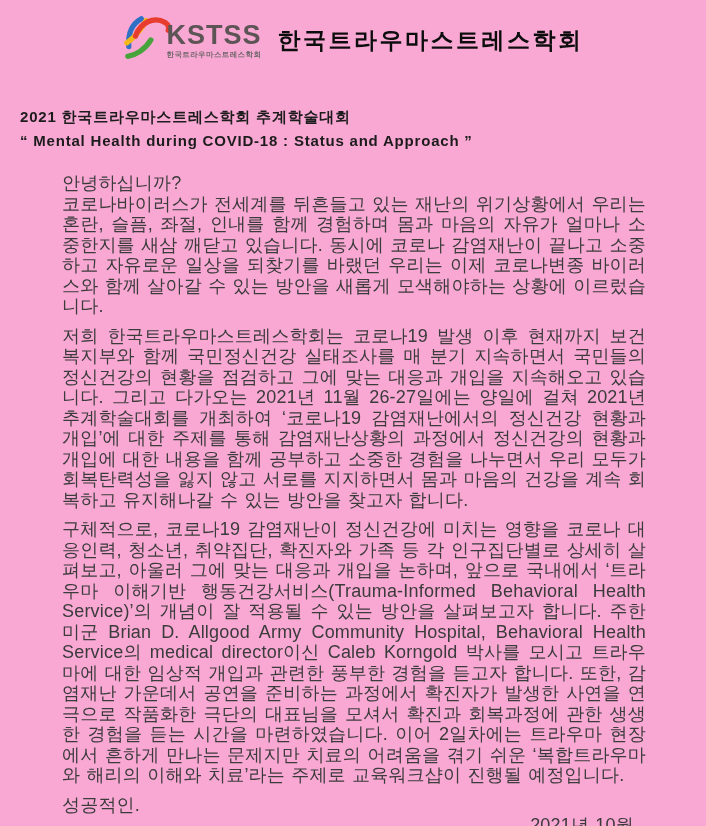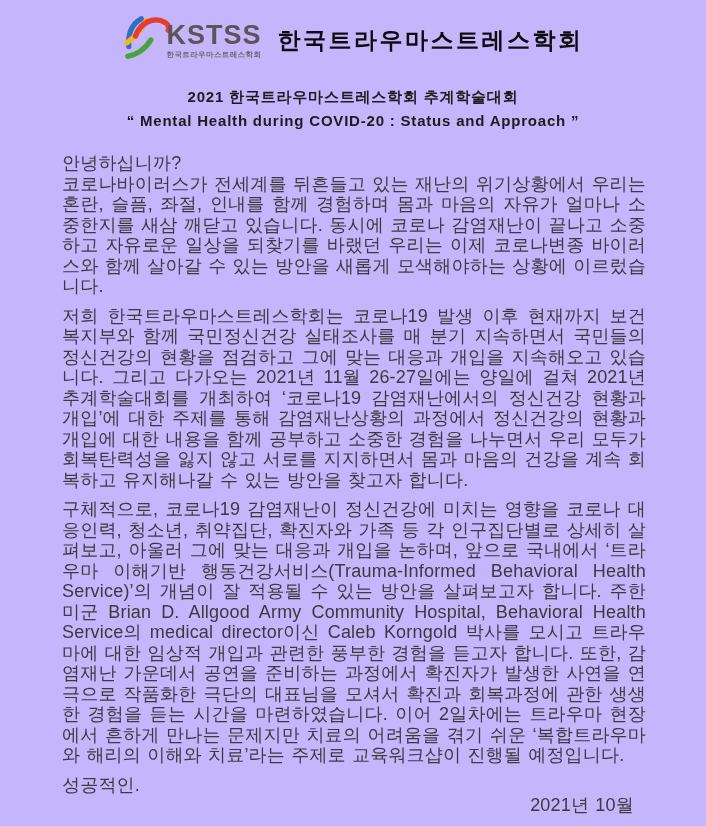--- a/index.html
+++ b/index.html
@@ -1,19 +1,19 @@
 <!DOCTYPE html>
 <html><head>
 <meta charset="utf-8">
 <style>
   html, body { margin: 0; padding: 0; background: #ffffff; }
   .page {
     width: 706px;
     height: 826px;
-    background: #c4b5fd;
+    background: #f9a8d4;
     overflow: hidden;
     position: relative;
     font-family: "Liberation Sans", sans-serif;
     color: #3b3b3b;
     box-sizing: border-box;
   }
 
   
   .header {
     display: flex;
@@ -41,24 +41,25 @@
   .org-name {
     font-size: 23px;
     font-weight: bold;
     color: #0d0d0d;
     letter-spacing: 2.5px;
     margin-left: 16px;
   }
 
   
   .title-block {
-    margin-top: 18px;
-    text-align: center;
+    margin-top: 38px;
+    text-align: left;
     font-weight: bold;
     color: #1c1c1c;
+    padding-left: 20px;
   }
   .title-line {
     font-size: 15px;
     line-height: 24px;
     letter-spacing: 0.8px;
   }
 
   
   .content {
     margin: 20px 60px 0 62px;
@@ -120,21 +121,21 @@
       <span class="logo-text">
         <span class="logo-acronym">KSTSS</span>
         <span class="logo-subtitle">한국트라우마스트레스학회</span>
       </span>
     </div>
     <div class="org-name">한국트라우마스트레스학회</div>
   </div>
 
   <div class="title-block">
     <div class="title-line">2021 한국트라우마스트레스학회 추계학술대회</div>
-    <div class="title-line">“ Mental Health during COVID-20 : Status and Approach ”</div>
+    <div class="title-line">“ Mental Health during COVID-18 : Status and Approach ”</div>
   </div>
 
   <div class="content">
     <p class="greeting">안녕하십니까?</p>
     <p class="para">코로나바이러스가 전세계를 뒤흔들고 있는 재난의 위기상황에서 우리는 혼란, 슬픔, 좌절, 인내를 함께 경험하며 몸과 마음의 자유가 얼마나 소중한지를 새삼 깨닫고 있습니다. 동시에 코로나 감염재난이 끝나고 소중하고 자유로운 일상을 되찾기를 바랬던 우리는 이제 코로나변종 바이러스와 함께 살아갈 수 있는 방안을 새롭게 모색해야하는 상황에 이르렀습니다.</p>
     <p class="para">저희 한국트라우마스트레스학회는 코로나19 발생 이후 현재까지 보건복지부와 함께 국민정신건강 실태조사를 매 분기 지속하면서 국민들의 정신건강의 현황을 점검하고 그에 맞는 대응과 개입을 지속해오고 있습니다. 그리고 다가오는 2021년 11월 26-27일에는 양일에 걸쳐 2021년 추계학술대회를 개최하여 ‘코로나19 감염재난에서의 정신건강 현황과 개입’에 대한 주제를 통해 감염재난상황의 과정에서 정신건강의 현황과 개입에 대한 내용을 함께 공부하고 소중한 경험을 나누면서 우리 모두가 회복탄력성을 잃지 않고 서로를 지지하면서 몸과 마음의 건강을 계속 회복하고 유지해나갈 수 있는 방안을 찾고자 합니다.</p>
     <p class="para">구체적으로, 코로나19 감염재난이 정신건강에 미치는 영향을 코로나 대응인력, 청소년, 취약집단, 확진자와 가족 등 각 인구집단별로 상세히 살펴보고, 아울러 그에 맞는 대응과 개입을 논하며, 앞으로 국내에서 ‘트라우마 이해기반 행동건강서비스(Trauma-Informed Behavioral Health Service)’의 개념이 잘 적용될 수 있는 방안을 살펴보고자 합니다. 주한미군 Brian D. Allgood Army Community Hospital, Behavioral Health Service의 medical director이신 Caleb Korngold 박사를 모시고 트라우마에 대한 임상적 개입과 관련한 풍부한 경험을 듣고자 합니다. 또한, 감염재난 가운데서 공연을 준비하는 과정에서 확진자가 발생한 사연을 연극으로 작품화한 극단의 대표님을 모셔서 확진과 회복과정에 관한 생생한 경험을 듣는 시간을 마련하였습니다. 이어 2일차에는 트라우마 현장에서 흔하게 만나는 문제지만 치료의 어려움을 겪기 쉬운 ‘복합트라우마와 해리의 이해와 치료’라는 주제로 교육워크샵이 진행될 예정입니다.</p>
     <p class="closing">성공적인.</p>
     <p class="date-line">2021년 10월</p>
   </div>

